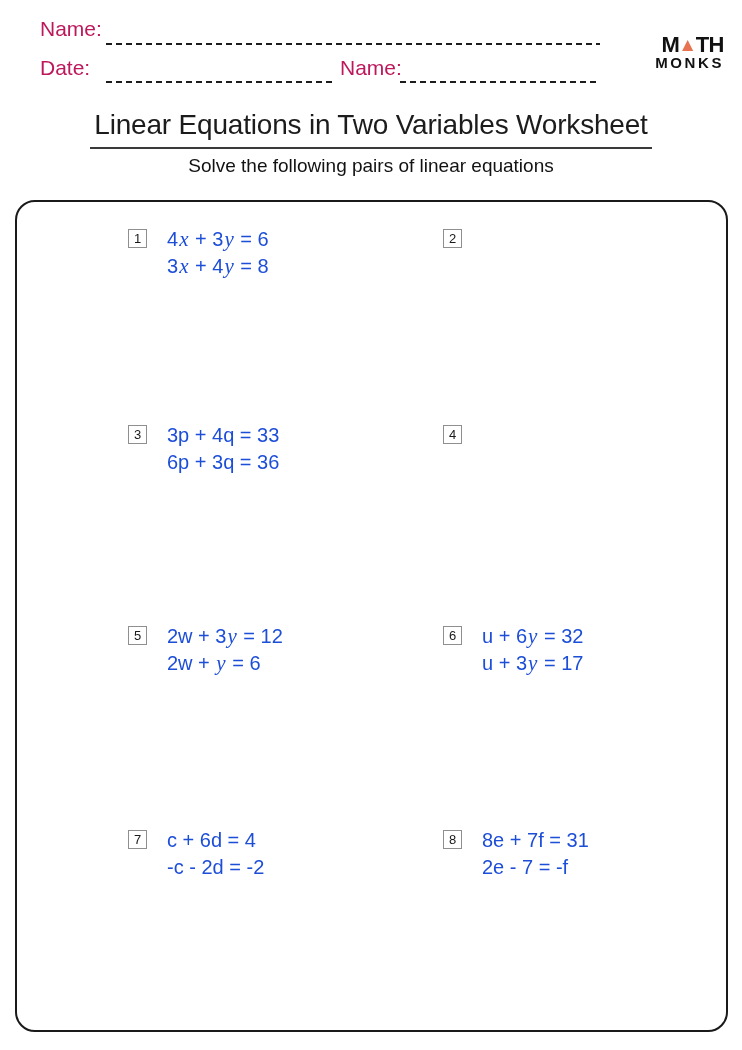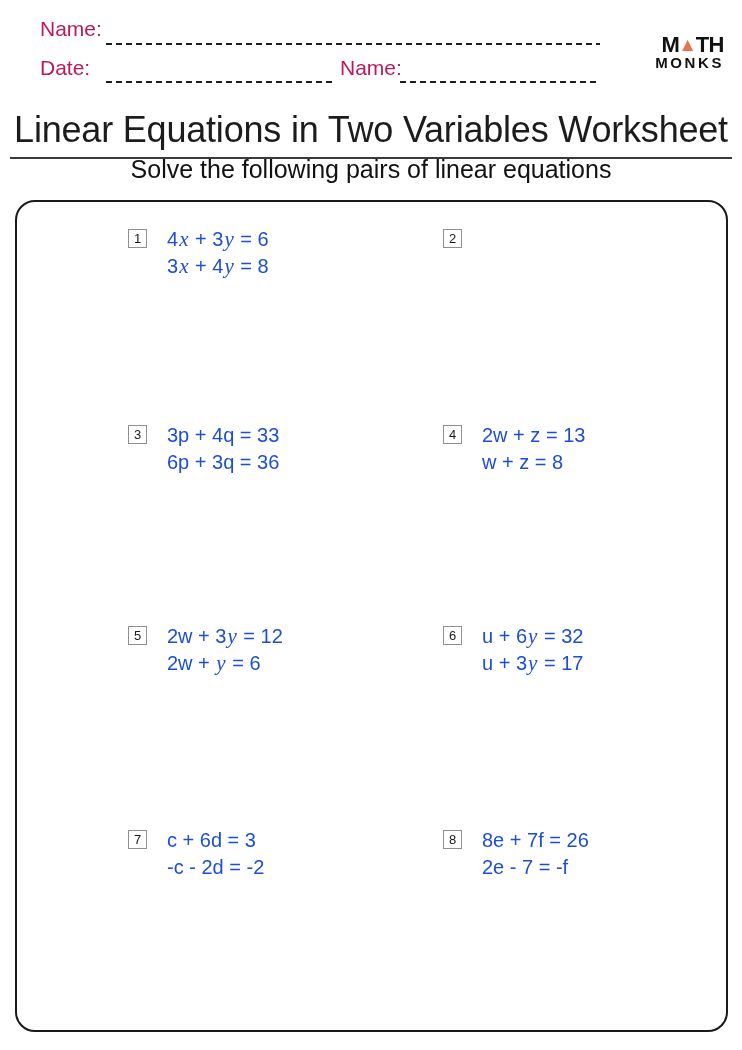--- a/index.html
+++ b/index.html
@@ -25,26 +25,26 @@
 
   
   .logo{position:absolute;left:648px;top:34px;width:76px;text-align:center;line-height:1;}
   .logo-top{font-size:22px;font-weight:bold;color:#111;letter-spacing:-0.5px;white-space:nowrap;text-align:right;}
   .logo-top .tri{font-size:19px;position:relative;top:-1px;margin:0 -1px;}
   .logo-bottom{font-size:15px;font-weight:bold;color:#111;letter-spacing:2.6px;text-align:right;margin-top:-1px;}
 
   
   .title{
     position:absolute;left:0;top:109px;width:742px;margin:0;
-    text-align:center;font-size:36px;font-weight:500;color:#1c1c1c;letter-spacing:-0.2px;
+    text-align:center;font-size:28px;font-weight:500;color:#1c1c1c;letter-spacing:-0.2px;
   }
   .title span{display:inline-block;border-bottom:2px solid #3a3a3a;padding:0 4px 6px 4px;}
   .subtitle{
     position:absolute;left:0;top:155px;width:742px;
-    text-align:center;font-size:25px;font-weight:500;color:#121212;
+    text-align:center;font-size:19px;font-weight:500;color:#121212;
   }
 
   
   .problems-box{
     position:absolute;left:15px;top:200px;width:709px;height:828px;
     border:2px solid #1a1a1a;border-radius:20px;background:#fff;
   }
   .problem{position:absolute;display:flex;align-items:flex-start;}
   .badge{
     flex:0 0 auto;width:17px;height:17px;margin-top:3px;
@@ -99,24 +99,20 @@
     <div class="problem p3">
       <span class="badge">3</span>
       <div class="eqs">
         <div class="eq">3p + 4q = 33</div>
         <div class="eq">6p + 3q = 36</div>
       </div>
     </div>
 
     <div class="problem p4">
       <span class="badge">4</span>
-      <div class="eqs">
-        <div class="eq">2w + z = 13</div>
-        <div class="eq">w + z = 8</div>
-      </div>
     </div>
 
     <div class="problem p5">
       <span class="badge">5</span>
       <div class="eqs">
         <div class="eq">2w + 3<i>y</i> = 12</div>
         <div class="eq">2w + <i>y</i> = 6</div>
       </div>
     </div>
 
@@ -124,27 +120,27 @@
       <span class="badge">6</span>
       <div class="eqs">
         <div class="eq">u + 6<i>y</i> = 32</div>
         <div class="eq">u + 3<i>y</i> = 17</div>
       </div>
     </div>
 
     <div class="problem p7">
       <span class="badge">7</span>
       <div class="eqs">
-        <div class="eq">c + 6d = 3</div>
+        <div class="eq">c + 6d = 4</div>
         <div class="eq">-c - 2d = -2</div>
       </div>
     </div>
 
     <div class="problem p8">
       <span class="badge">8</span>
       <div class="eqs">
-        <div class="eq">8e + 7f = 26</div>
+        <div class="eq">8e + 7f = 31</div>
         <div class="eq">2e - 7 = -f</div>
       </div>
     </div>
 
   </div>
 </div>
 
 </body></html>

